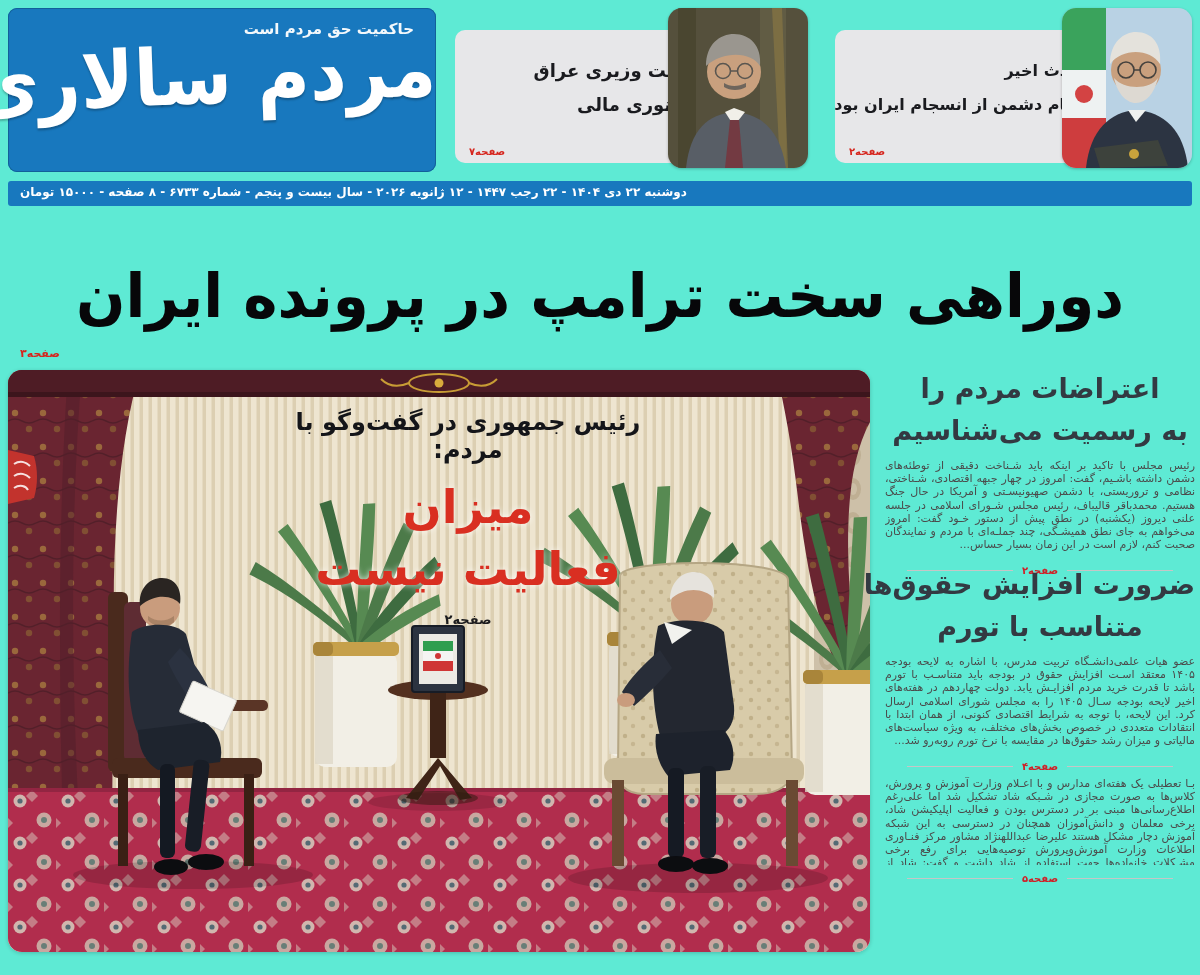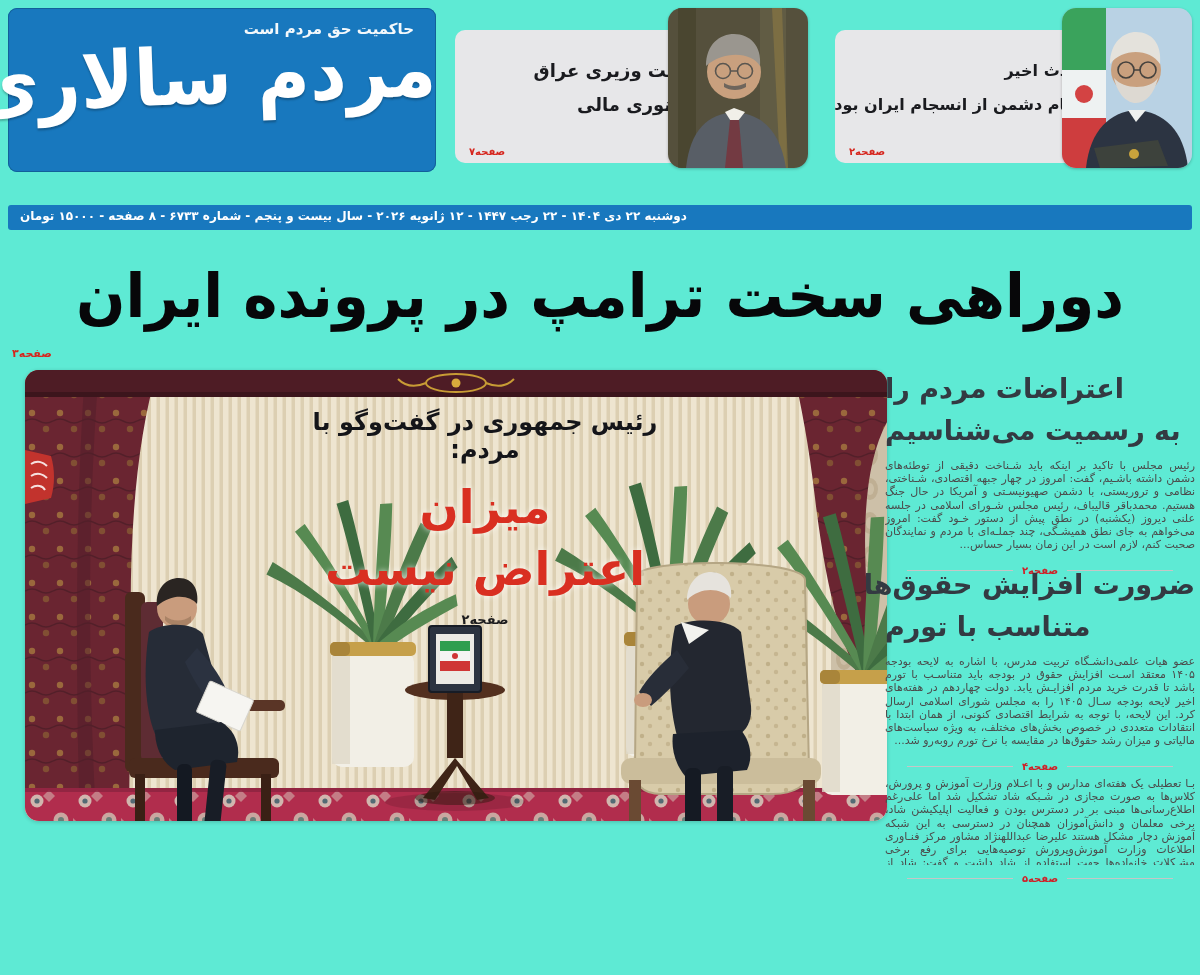--- a/index.html
+++ b/index.html
@@ -26,48 +26,48 @@
   #card-mid .titles { right:auto; left:132px; right:14px; font-size:18px; }
   #card-right { left:835px; width:270px; }
   #card-right .titles { right:10px; left:46px; font-size:16px; letter-spacing:-.2px; }
   .headshot { position:absolute; top:8px; height:160px; border-radius:14px; overflow:hidden;
               box-shadow:0 1px 3px rgba(0,0,0,.25); }
   #shot-mid { left:668px; width:140px; }
   #shot-right { left:1062px; width:130px; }
 
   
   .datebar { position:absolute; left:8px; top:181px; width:1184px; height:25px;
-             background:#1878be; border-radius:3px;margin-top:24px; }
+             background:#1878be; border-radius:3px; }
   .datebar .dtext { position:absolute; left:12px; top:4px; color:#fff; font-size:12px;
                     font-weight:bold; white-space:nowrap; direction:rtl; }
 
   
   .kicker { position:absolute; left:0; right:0; top:224px; text-align:center; color:#0e0f12;
             font-size:23px; font-weight:800; }
   .headline { position:absolute; left:0; right:0; top:262px; text-align:center; color:#070709;
               font-size:58px; font-weight:800; letter-spacing:-1px; transform:scaleY(1.05); }
-  .lead-page { position:absolute; left:12px; top:347px; font-size:11px; }
-
-  
-  .photo { position:absolute; left:8px; top:370px; width:862px; height:451px; border-radius:14px;
-           overflow:hidden; background:#ece3cd; box-shadow:0 1px 4px rgba(0,0,0,.2);margin-left:17px; }
+  .lead-page { position:absolute; left:20px; top:347px; font-size:11px; }
+
+  
+  .photo { position:absolute; left:8px; top:370px; width:862px; height:582px; border-radius:14px;
+           overflow:hidden; background:#ece3cd; box-shadow:0 1px 4px rgba(0,0,0,.2); }
   .photo svg { display:block; }
   .overlay { position:absolute; left:250px; top:38px; width:420px; text-align:center; z-index:5; }
   .overlay .intro { font-size:24px; font-weight:800; color:#141519; }
   .overlay .q1 { margin-top:16px; font-size:46px; font-weight:800; color:#d92f21;
                  text-shadow:0 0 6px rgba(255,255,255,.8); }
   .overlay .q2 { margin-top:8px; font-size:46px; font-weight:800; color:#d92f21;
                  text-shadow:0 0 6px rgba(255,255,255,.8); }
   .overlay .pg { margin-top:16px; font-size:13px; font-weight:bold; color:#1c1c1e; }
 
   
   .article { position:absolute; left:885px; width:310px; direction:rtl; }
   #a1 { top:368px; } #a2 { top:564px; } #a3 { top:770px; }
   .article .t-line { font-size:27px; font-weight:700; color:#333a42; line-height:42px;
-                     text-align:left; white-space:nowrap; }
+                     text-align:center; white-space:nowrap; }
   .article .body { margin-top:7px; font-size:11px; line-height:1.2; color:#4b4b4b;
                    text-align:justify; overflow:hidden; }
   #a1 .body, #a2 .body { height:98px; }
   #a3 .body { height:88px; }
   .sep { margin-top:8px; display:flex; align-items:center; gap:9px; padding:0 22px; }
   .sep .line { flex:1; height:1px; background:#c6c6c6; }
   .sep .pg { font-size:10px; font-weight:bold; color:#cf2028; white-space:nowrap; }
 </style>
 </head>
 <body>
@@ -291,21 +291,21 @@
 
       <g transform="translate(0,80)">
         <path d="M0 0 L26 6 C30 20 30 34 26 48 L0 54 Z" fill="#c2332d"></path>
         <path d="M6 14 C12 10 18 12 22 16 M6 26 C12 22 18 24 22 28 M6 38 C12 34 18 36 20 40" stroke="#fff" stroke-width="2" fill="none" opacity="0.85"></path>
       </g>
     </svg>
 
     <div class="overlay">
       <div class="intro">رئیس جمهوری در گفت‌وگو با مردم:</div>
       <div class="q1">میزان</div>
-      <div class="q2">اعتراض نیست</div>
+      <div class="q2">فعالیت نیست</div>
       <div class="pg">صفحه۲</div>
     </div>
   </div>
 
   <div class="article" id="a1">
     <div class="t-line">اعتراضات مردم را</div>
     <div class="t-line">به رسمیت می‌شناسیم</div>
     <div class="body">رئیس مجلس با تاکید بر اینکه باید شـناخت دقیقی از توطئه‌های دشمن داشته باشـیم، گفت: امروز در چهار جبهه اقتصادی، شـناختی، نظامی و تروریستی، با دشمن صهیونیسـتی و آمریکا در حال جنگ هستیم. محمدباقر قالیباف، رئیس مجلس شـورای اسلامی در جلسه علنی دیروز (یکشنبه) در نطق پیش از دستور خـود گفت: امروز می‌خواهم به جای نطق همیشـگی، چند جملـه‌ای با مردم و نمایندگان صحبت کنم، لازم است در این زمان بسیار حساس...</div>
     <div class="sep">
       <span class="line"></span>

